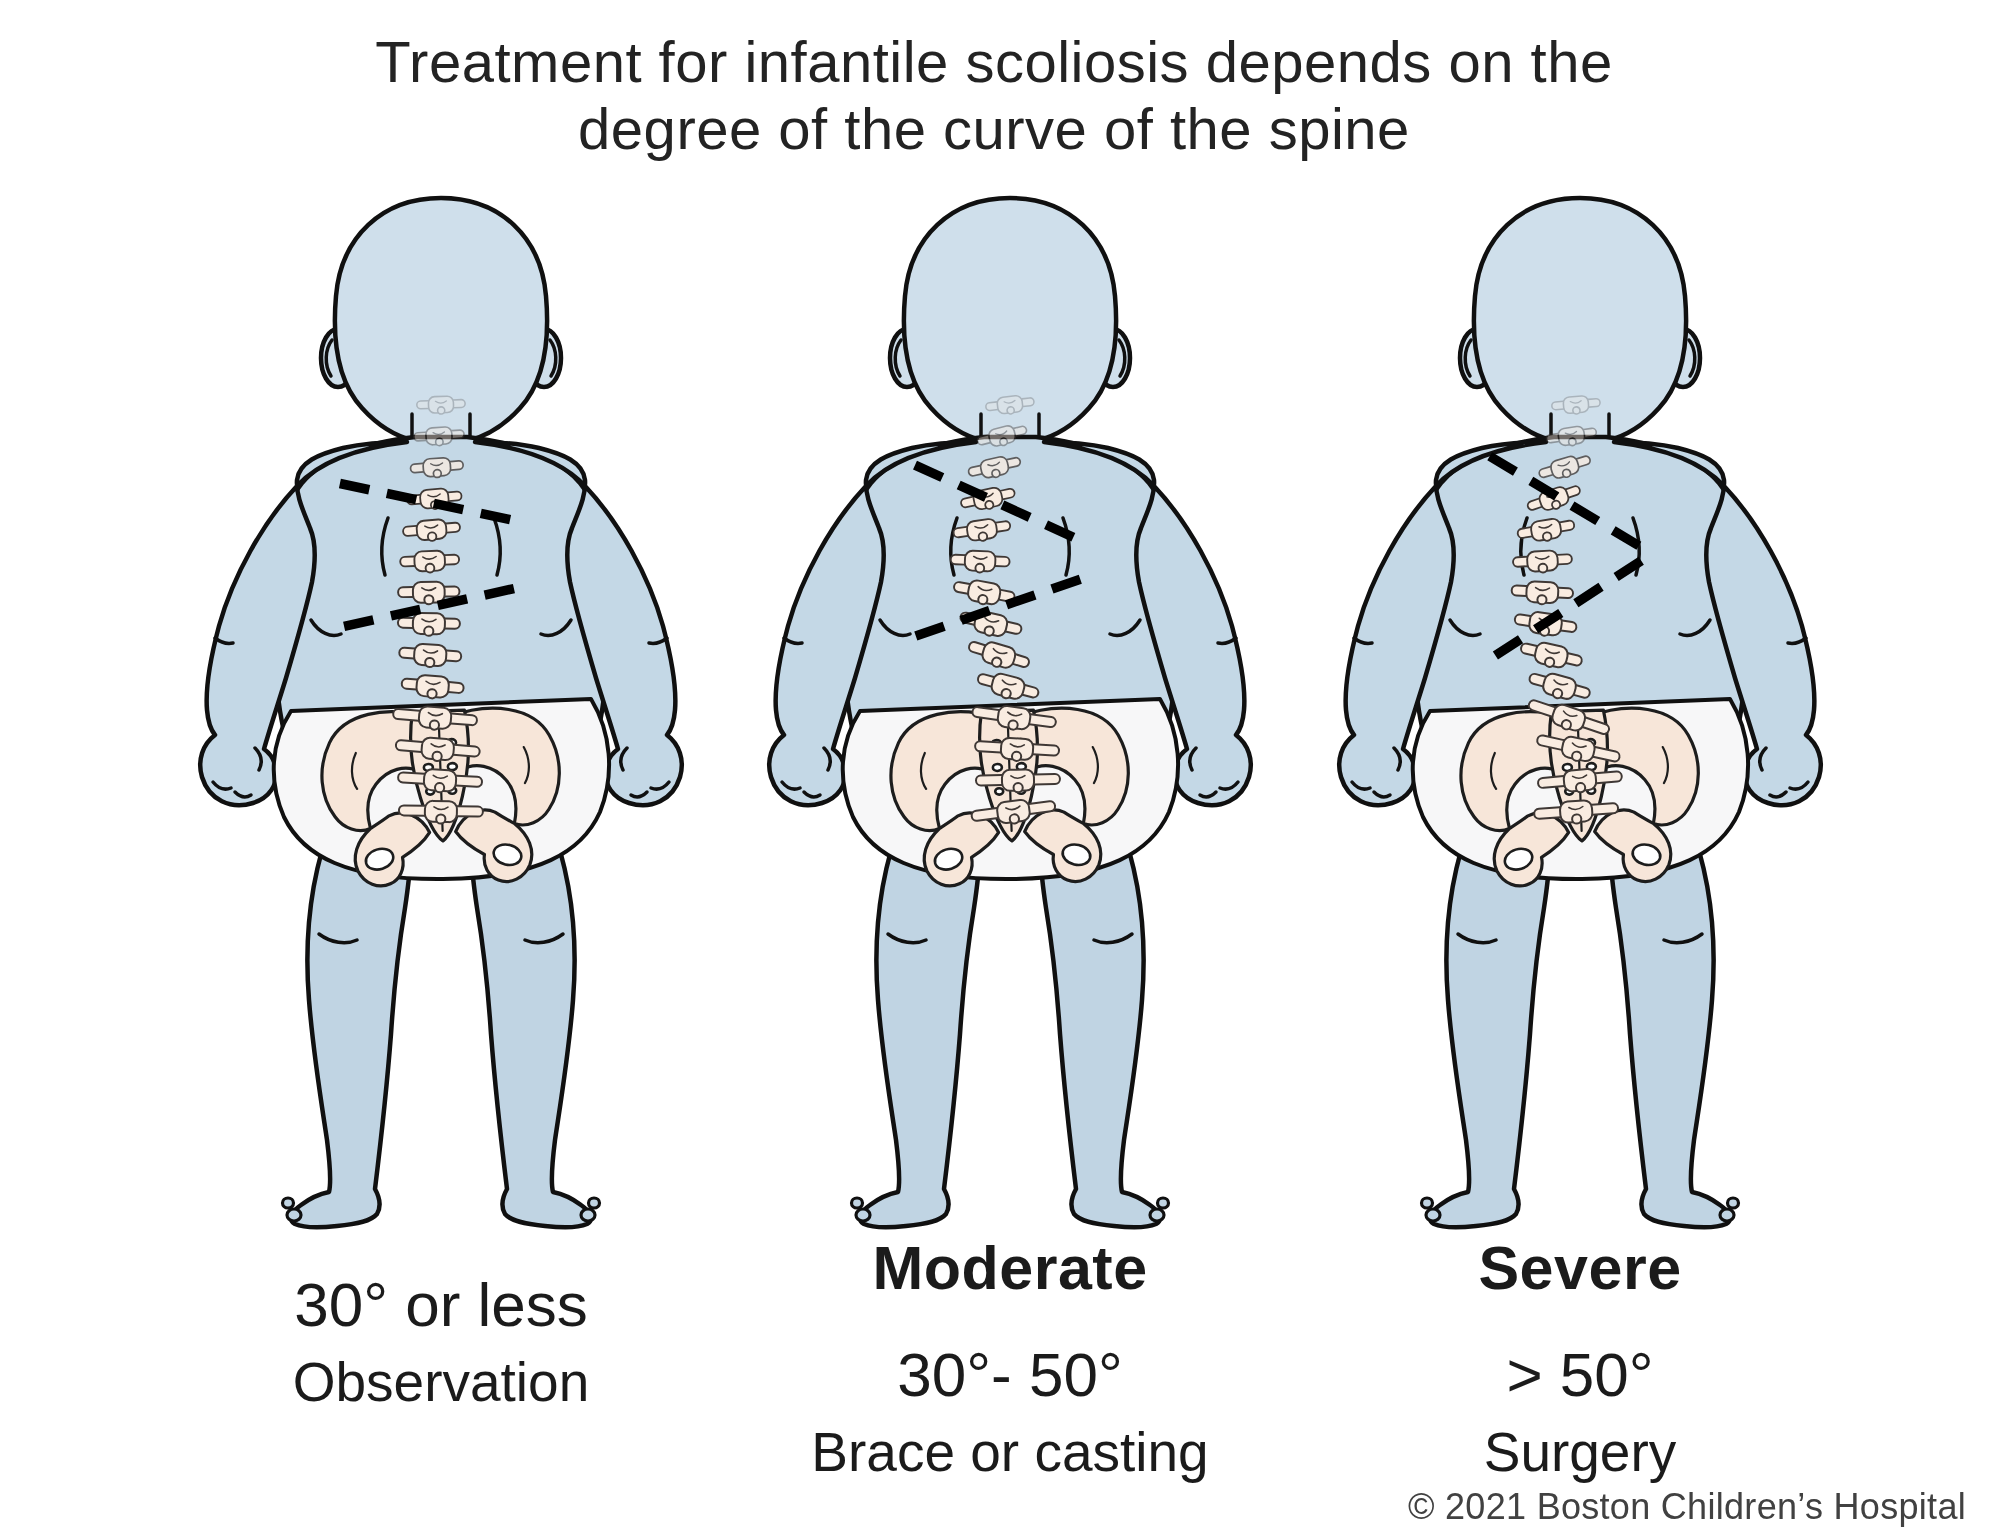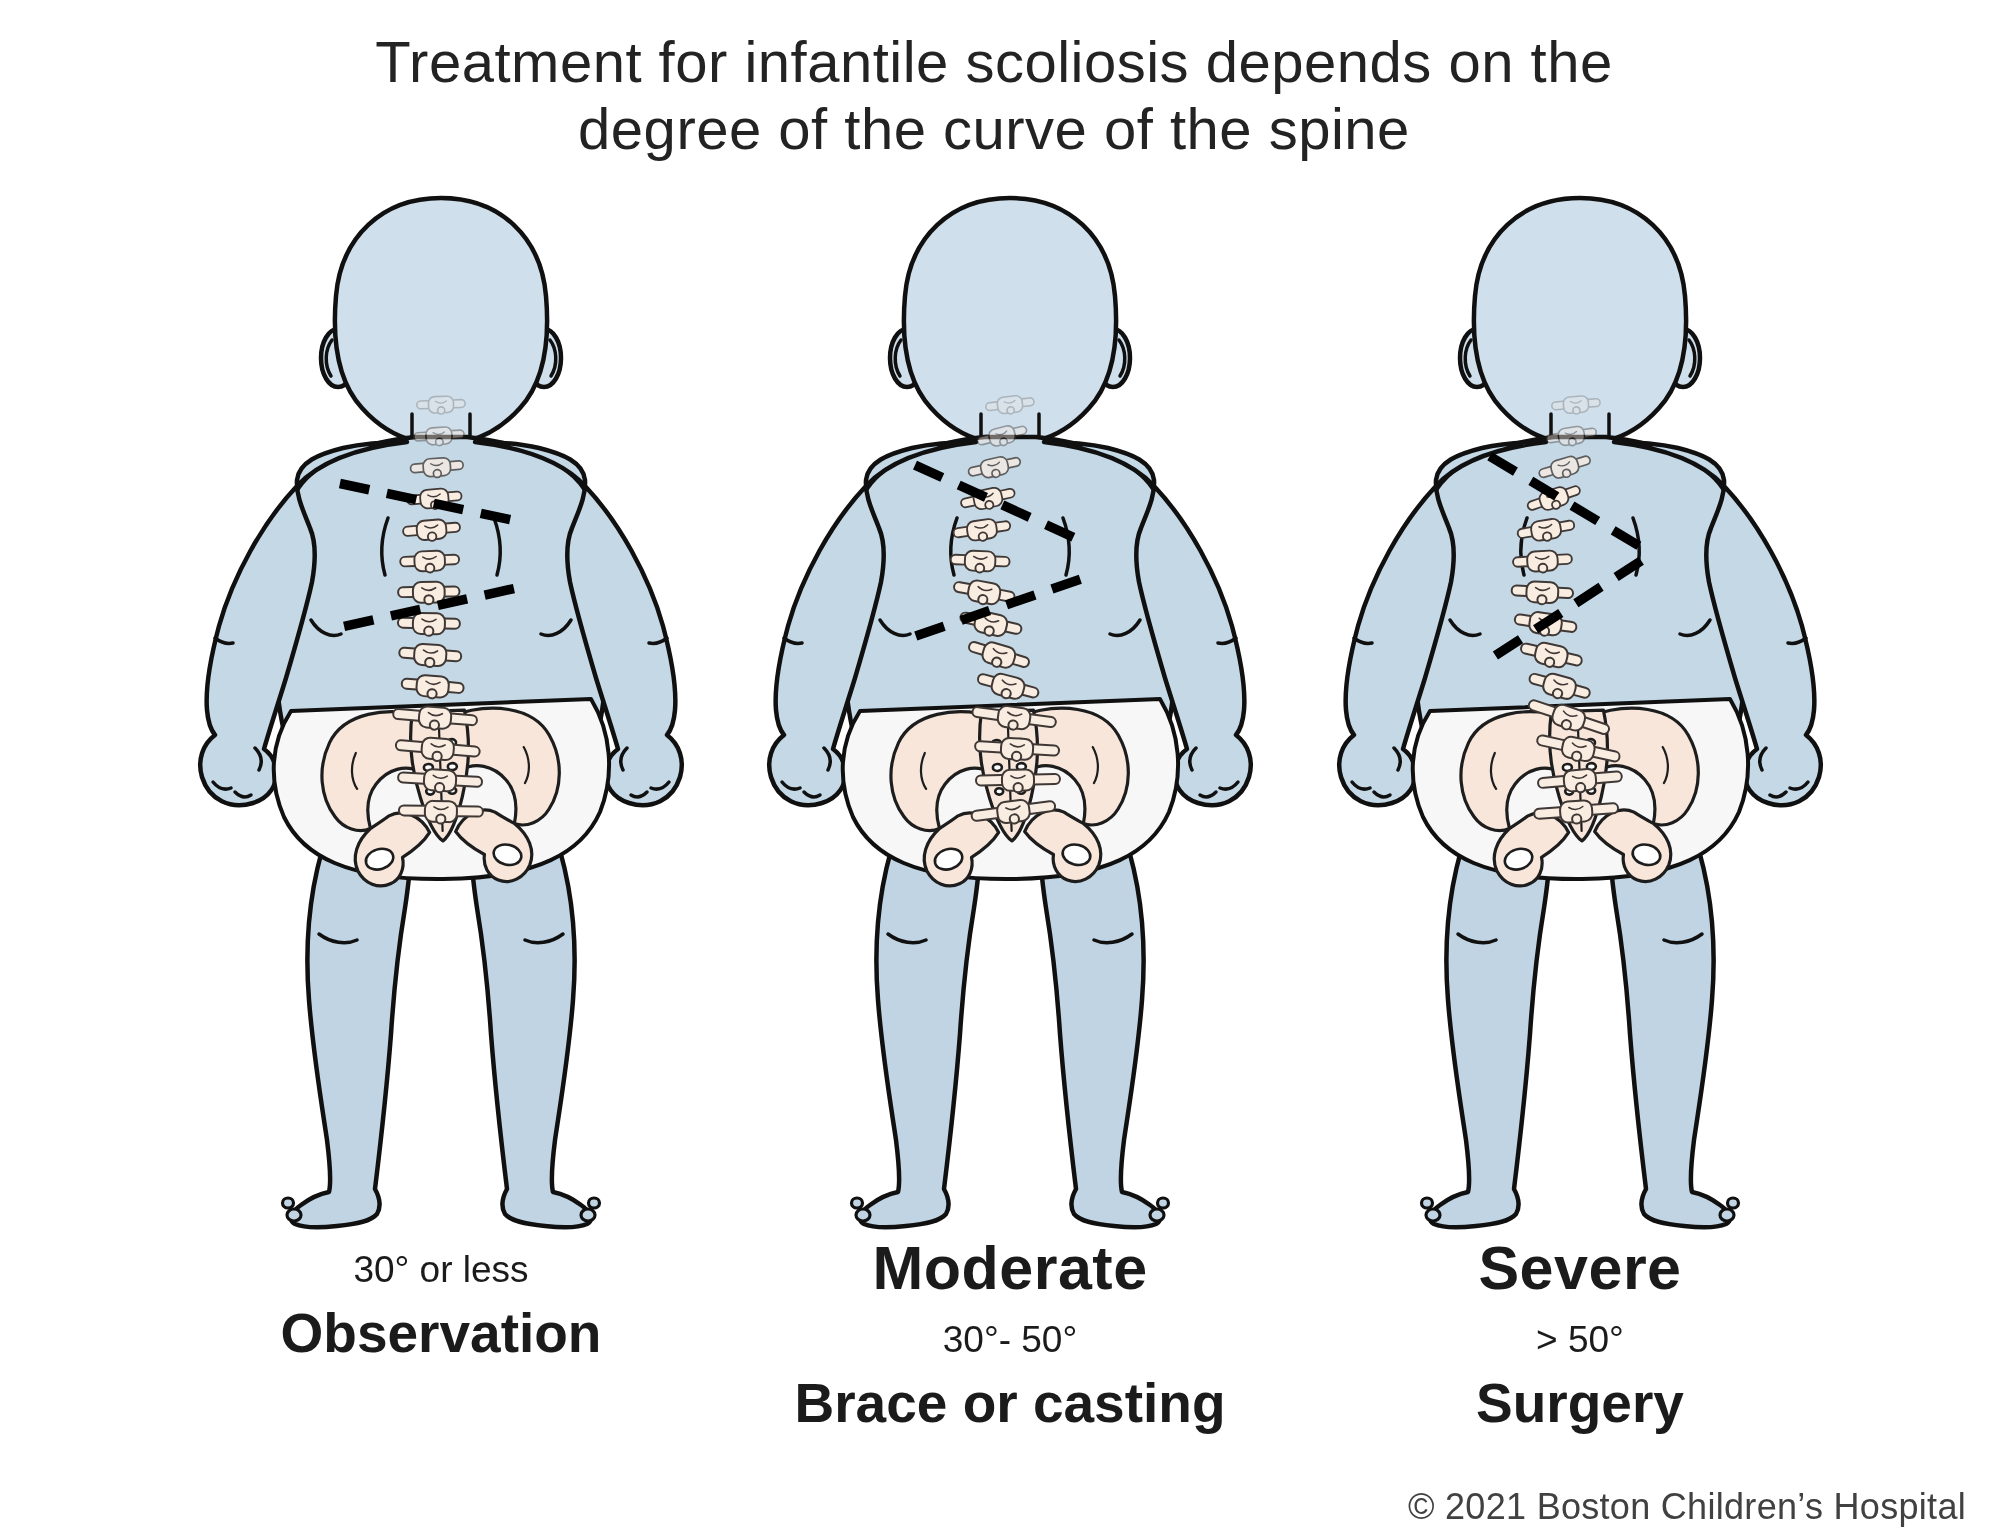--- a/index.html
+++ b/index.html
@@ -6,22 +6,22 @@
   .canvas{position:relative;width:1988px;height:1532px;background:#fff;overflow:hidden;
           font-family:"Liberation Sans",sans-serif;color:var(--text,#222);}
   .title{position:absolute;top:28px;left:0;width:100%;text-align:center;
          font-size:58px;line-height:1.16;letter-spacing:.5px;color:#232323;font-weight:400;}
   .figure{position:absolute;top:190px;width:500px;height:1320px;}
   .f0{left:191px}.f1{left:760px}.f2{left:1330px}
   svg.baby{display:block;width:500px;height:1040px;overflow:visible;}
   .labels{position:absolute;top:1043px;left:50%;transform:translateX(-50%);
           text-align:center;white-space:nowrap;color:#1b1b1b;}
   .cat{font-size:61px;font-weight:700;letter-spacing:.5px;}
-  .deg{font-size:37px;margin-top:16px;}
-  .treat{font-size:55px;margin-top:10px;font-weight:bold;}
+  .deg{font-size:62px;margin-top:36px;}
+  .treat{font-size:55px;margin-top:10px;}
   .copyright{position:absolute;right:22px;top:1486px;font-size:36px;color:#414141;letter-spacing:.3px;margin-left:24px;}
 
   .headp{fill:var(--head);stroke:var(--outline);stroke-width:4.5;stroke-linejoin:round;}
   .bodyp{fill:var(--bodyc);stroke:var(--outline);stroke-width:4.5;stroke-linejoin:round;}
   .legp{fill:var(--leg);stroke:var(--outline);stroke-width:4.5;stroke-linejoin:round;}
   .toe{fill:var(--leg);stroke:var(--outline);stroke-width:3.2;}
   .neckf{fill:var(--head);}
   .crease{fill:none;stroke:var(--outline);stroke-width:3.5;stroke-linecap:round;}
   .diaperp{fill:var(--diaper);stroke:var(--outline);stroke-width:4;stroke-linejoin:round;}
   .pelvisp{fill:var(--pelvisf);stroke:var(--pelviss);stroke-width:3.2;stroke-linejoin:round;}

